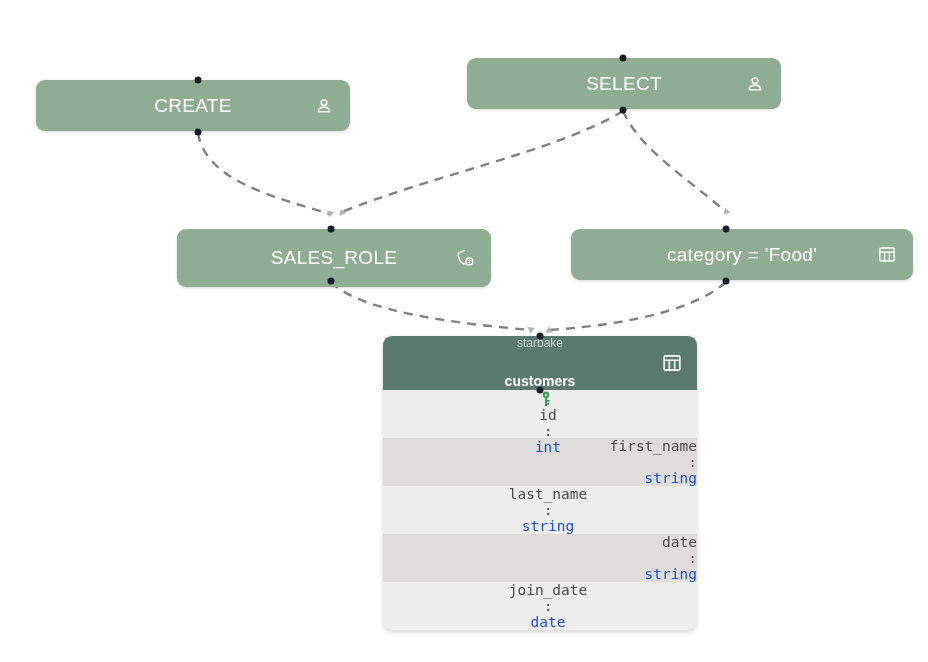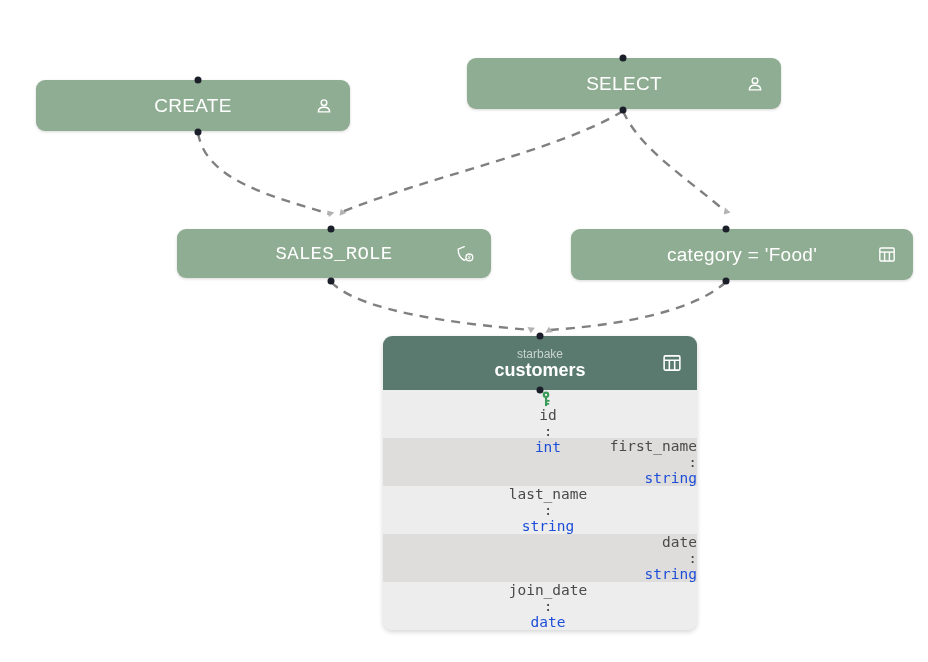--- a/index.html
+++ b/index.html
@@ -60,32 +60,32 @@
     background:#ededed;
     box-shadow:0 2px 5px rgba(0,0,0,0.17);
   }
   .table-header{
     background:#5a7a70;
     height:54px;
     position:relative;
     display:flex;
     flex-direction:column;
     align-items:center;
-    justify-content:center;
+    justify-content:space-between;
     padding:0 10px;
     box-sizing:border-box;
   }
   .table-schema{
     color:#c9d3cf;
     font-size:12px;
     line-height:14px;
   }
   .table-title{
     color:#ffffff;
-    font-size:18px;
+    font-size:14px;
     font-weight:bold;
     line-height:18px;
   }
   .table-header-icon{
     position:absolute;
     right:14px;top:50%;
     transform:translateY(-50%);
     width:22px;height:22px;
   }
   .field-row{
@@ -153,21 +153,21 @@
     <span class="pill-icon">
       <svg width="20" height="20" viewBox="0 0 24 24" fill="none" stroke="#ffffff" stroke-width="1.7" stroke-linecap="round">
         <circle cx="12" cy="8" r="3.4"></circle>
         <path d="M5.2,19 C5.2,15.1 8.3,13.4 12,13.4 C15.7,13.4 18.8,15.1 18.8,19 Z"></path>
       </svg>
     </span>
   </div>
   <div class="dot" style="left:623px;top:58px;"></div>
   <div class="dot" style="left:623px;top:110px;"></div>
 
-  <div class="pill" style="left:177px;top:229px;width:314px;height:49px;font-family:Liberation Mono, monospace;">
+  <div class="pill" style="left:177px;top:229px;width:314px;height:58px;">
     <span class="pill-label">SALES_ROLE</span>
     <span class="pill-icon">
       <svg width="22" height="22" viewBox="0 0 24 24" fill="none" stroke="#ffffff" stroke-width="1.6" stroke-linecap="round" stroke-linejoin="round">
         <path d="M11.2,3.2 L3.8,6.1 C3.8,12.4 6.3,17.2 11.2,19.6 C12.4,19 13.4,18.3 14.3,17.5"></path>
         <circle cx="17.2" cy="16.1" r="4.1"></circle>
         <path d="M18.3,14.7 C17.3,14.1 16.1,14.4 16.1,15.3 C16.1,16.2 18.3,16.0 18.3,16.9 C18.3,17.8 17.1,18.1 16.1,17.5" stroke-width="1.1"></path>
       </svg>
     </span>
   </div>
   <div class="dot" style="left:331px;top:229px;"></div>

